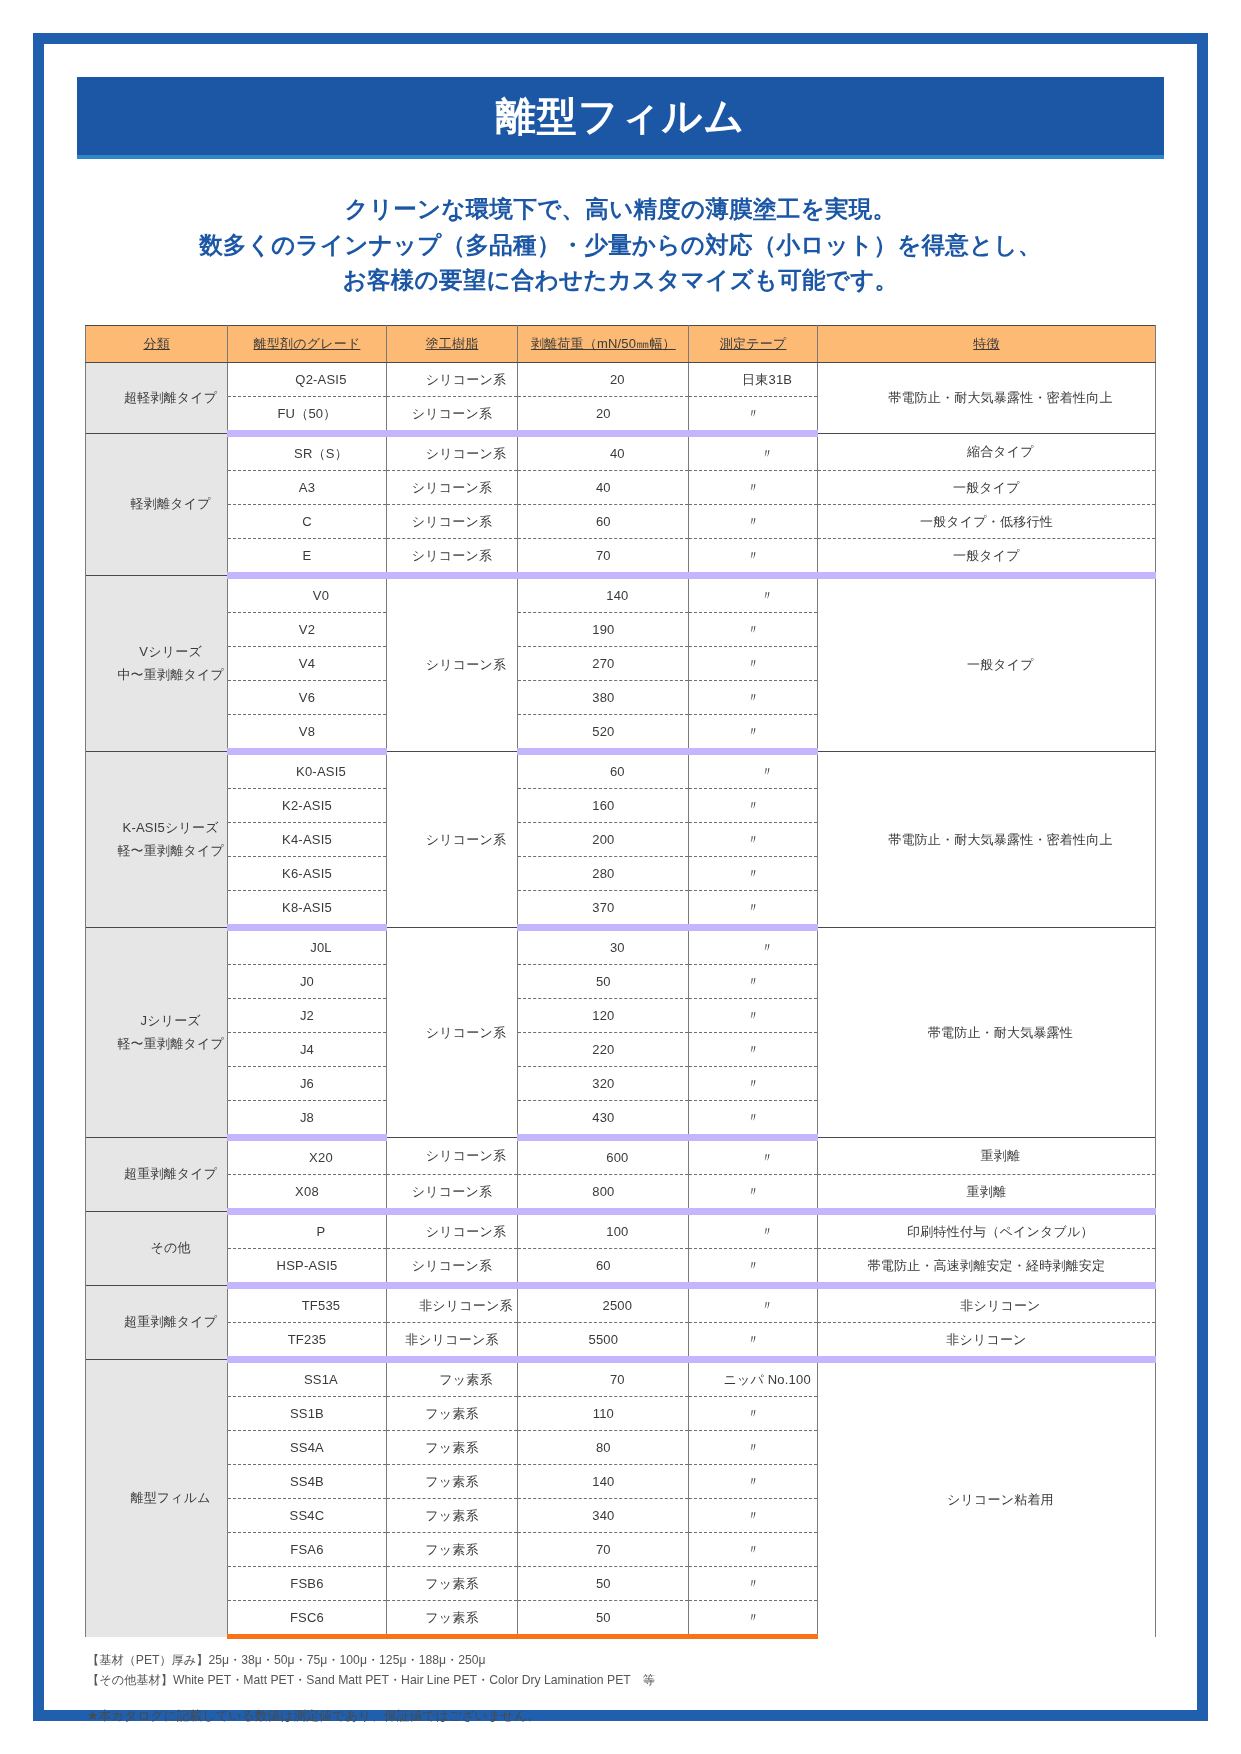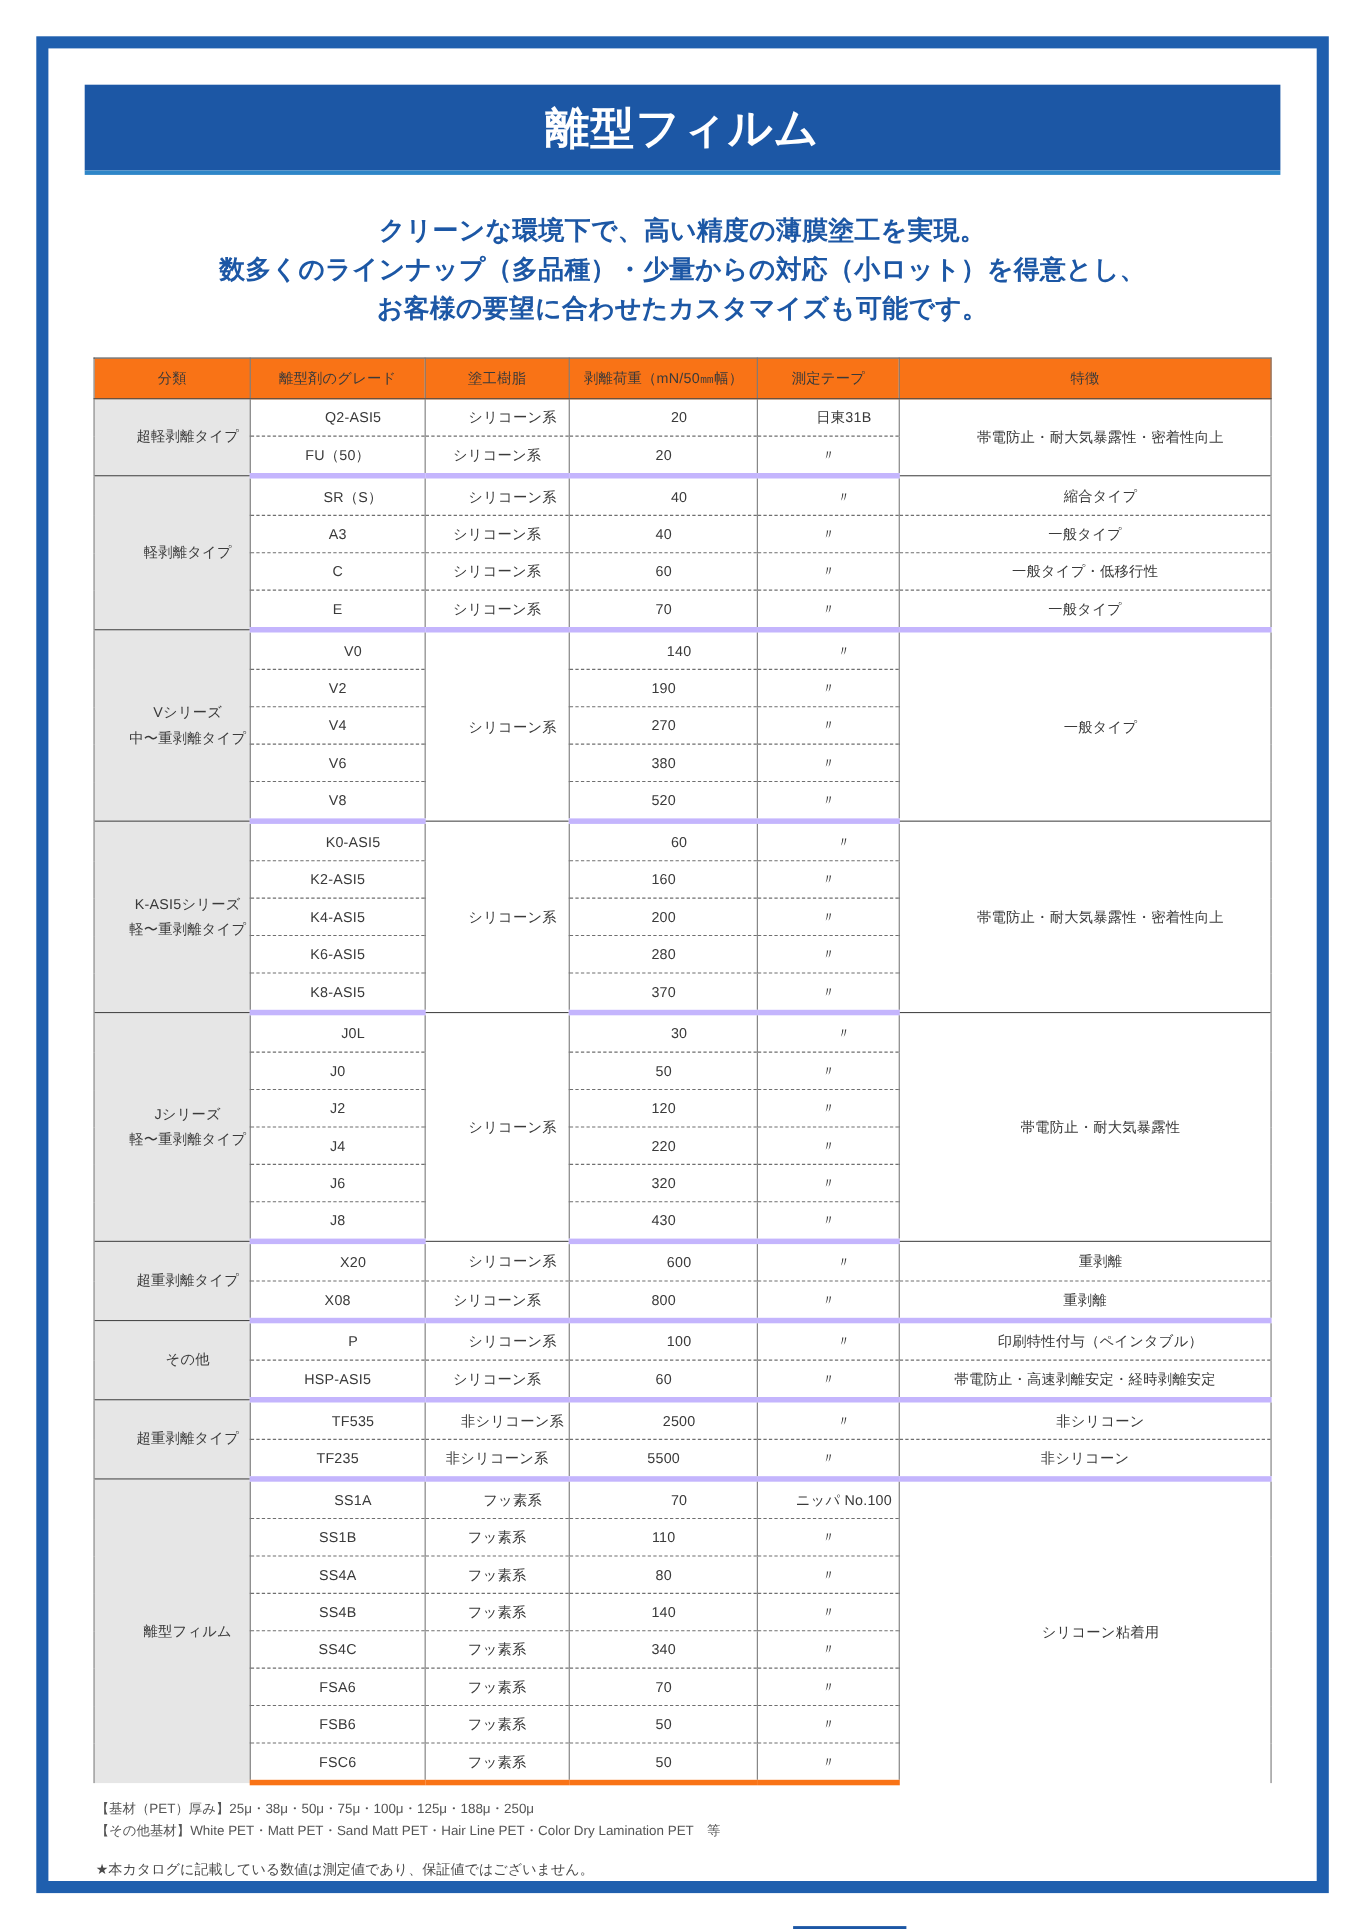--- a/index.html
+++ b/index.html
@@ -94,29 +94,30 @@
     border-left: 1px solid #7a7a7a;
     border-right: 1px solid #7a7a7a;
     text-align: center;
     vertical-align: middle;
     padding: 0;
     height: 33px;
     font-weight: normal;
     letter-spacing: 0.2px;
   }
   table.spec thead th {
-    background: #f97316;
+    background: #fdba74;
     border-top: 1px solid #4a4a4a;
     border-bottom: 1px solid #4a4a4a;
     height: 36px;
     font-size: 13px;
+    text-decoration: underline;
   }
   
   tr.grp-start > td, tr.grp-start > th { border-top: 1px solid #4a4a4a; padding-left: 28px; }
-  tr.grp-end   > td, tr.grp-end   > th { border-bottom: 5px solid #c4b5fd; }
+  tr.grp-end   > td, tr.grp-end   > th { border-bottom: 7px solid #c4b5fd; }
   
   td.dash-b { border-bottom: 1px dashed #6f6f6f; }
   td.solid-b { border-bottom: 1px solid #4a4a4a; }
   td.cat {
     background: #e6e6e6;
     line-height: 1.75;
   }
   table.spec tbody tr:last-child td { border-bottom: 5px solid #f97316; }
   .cat-two { display: block; }
 

